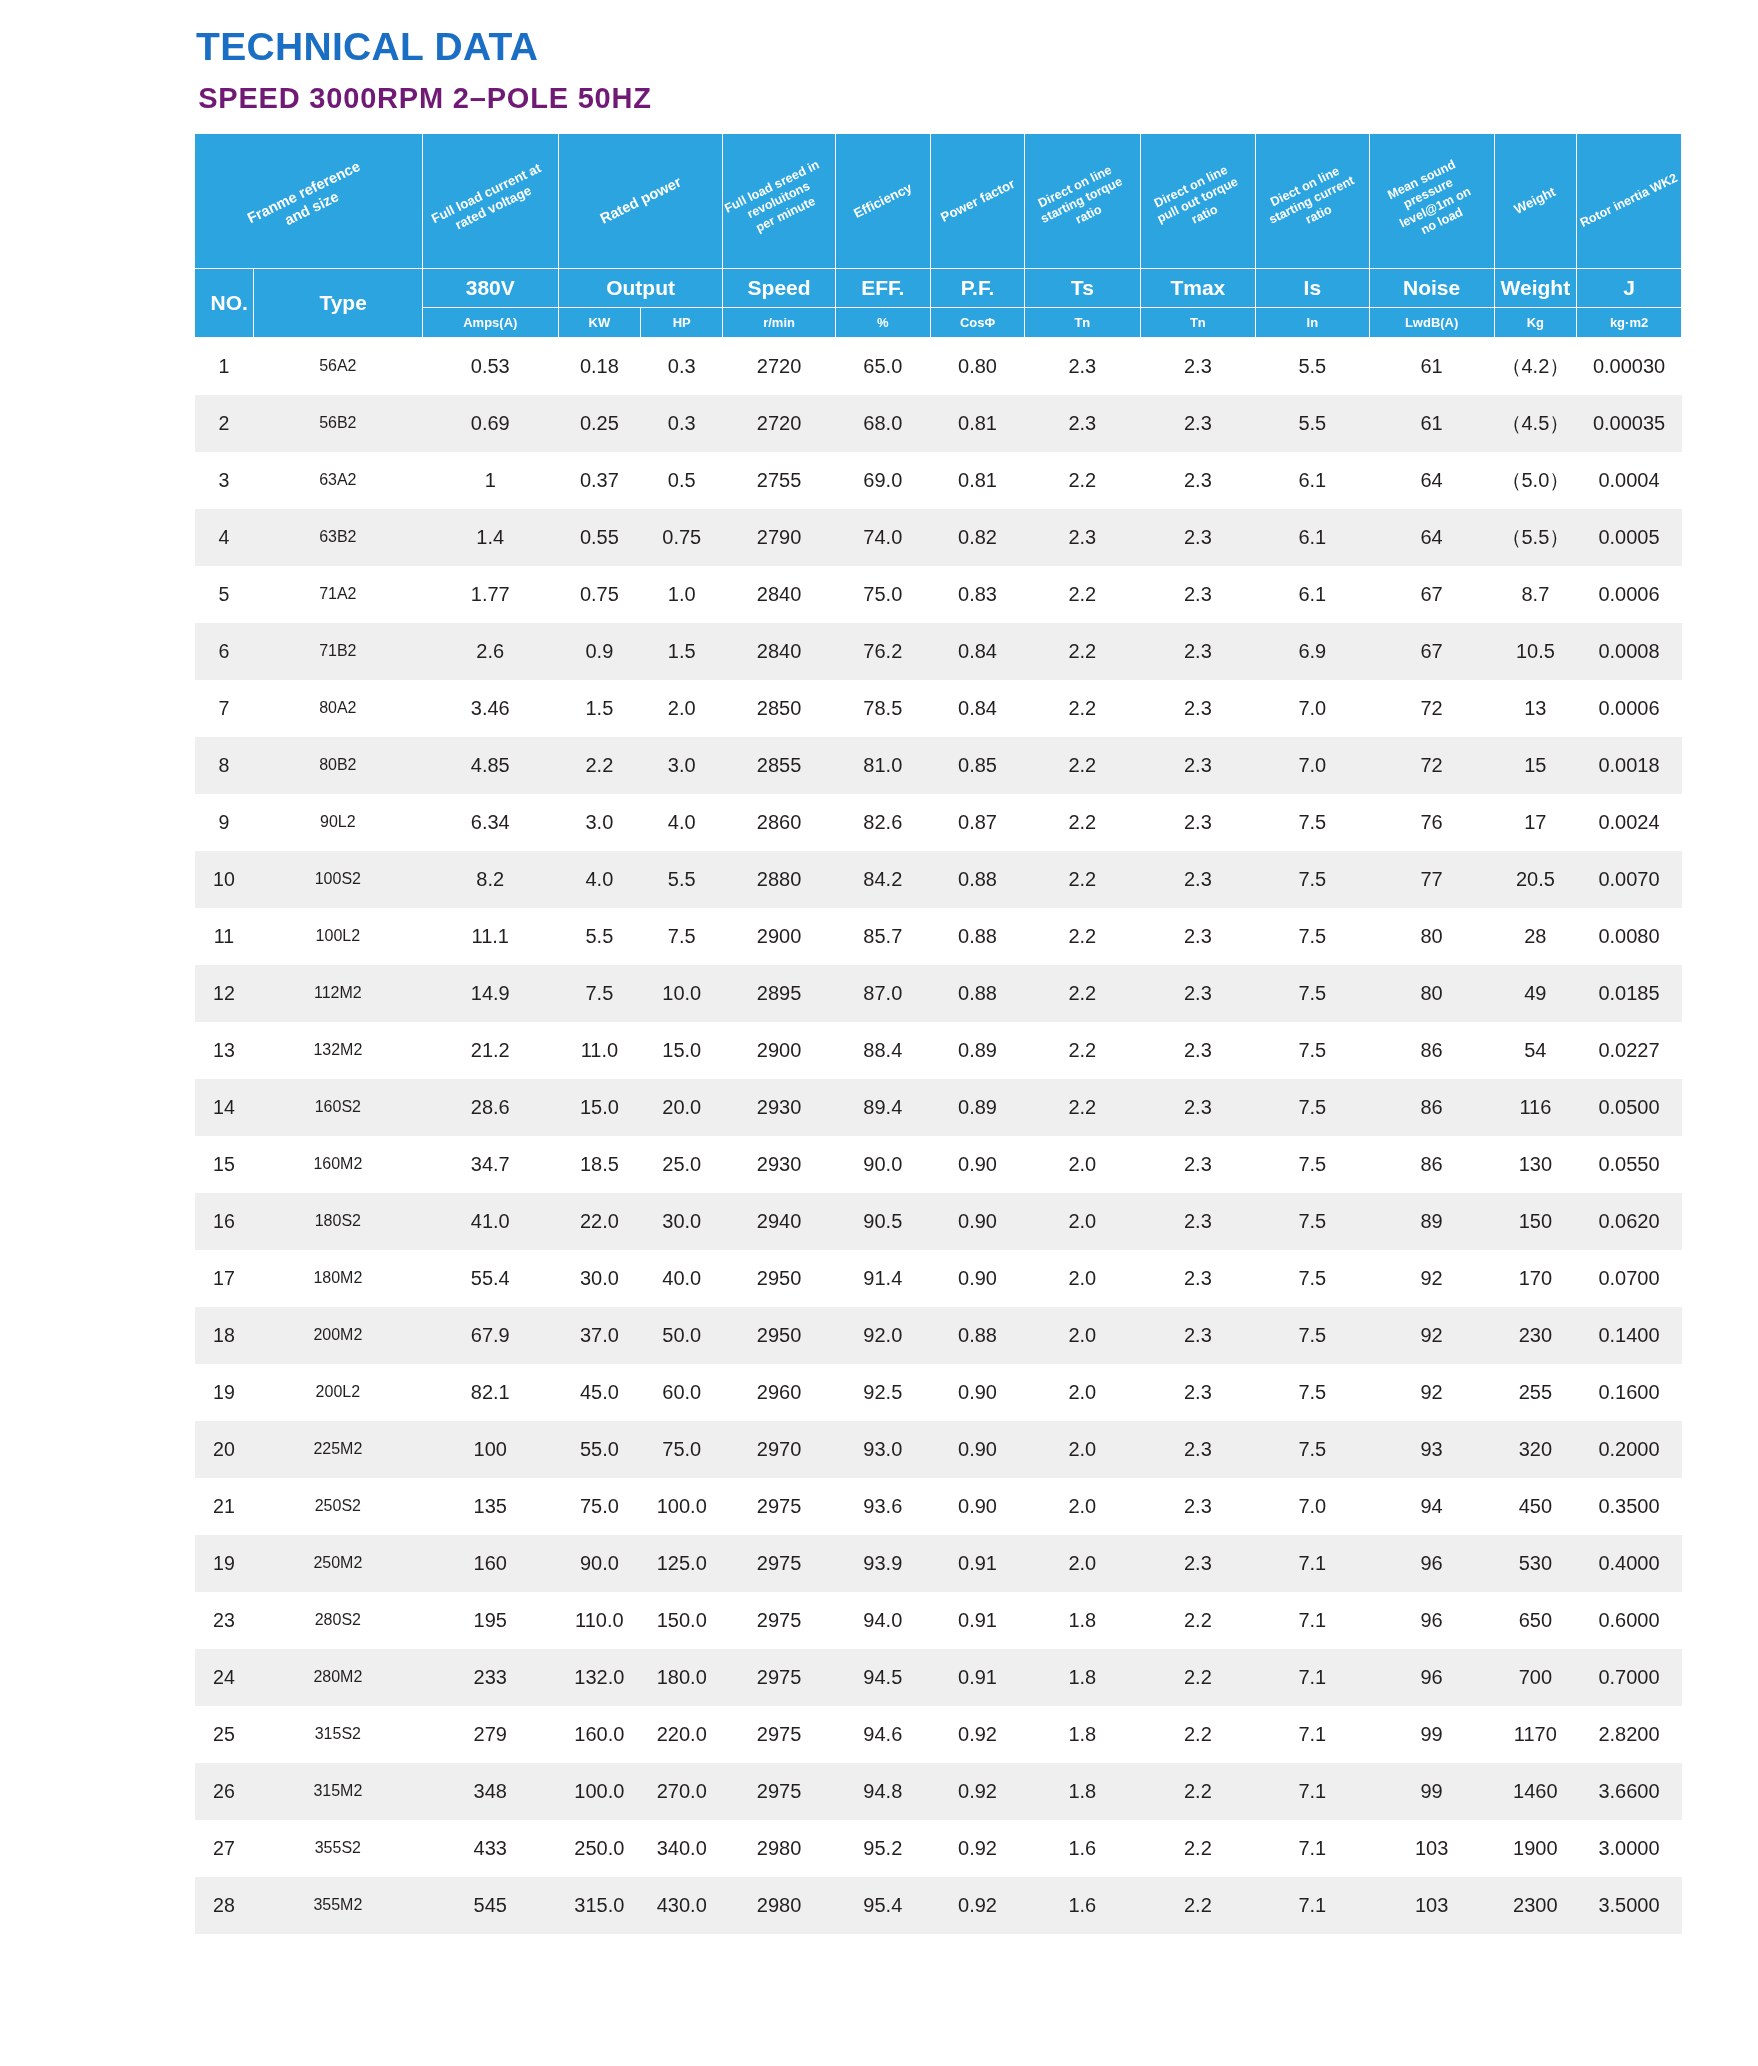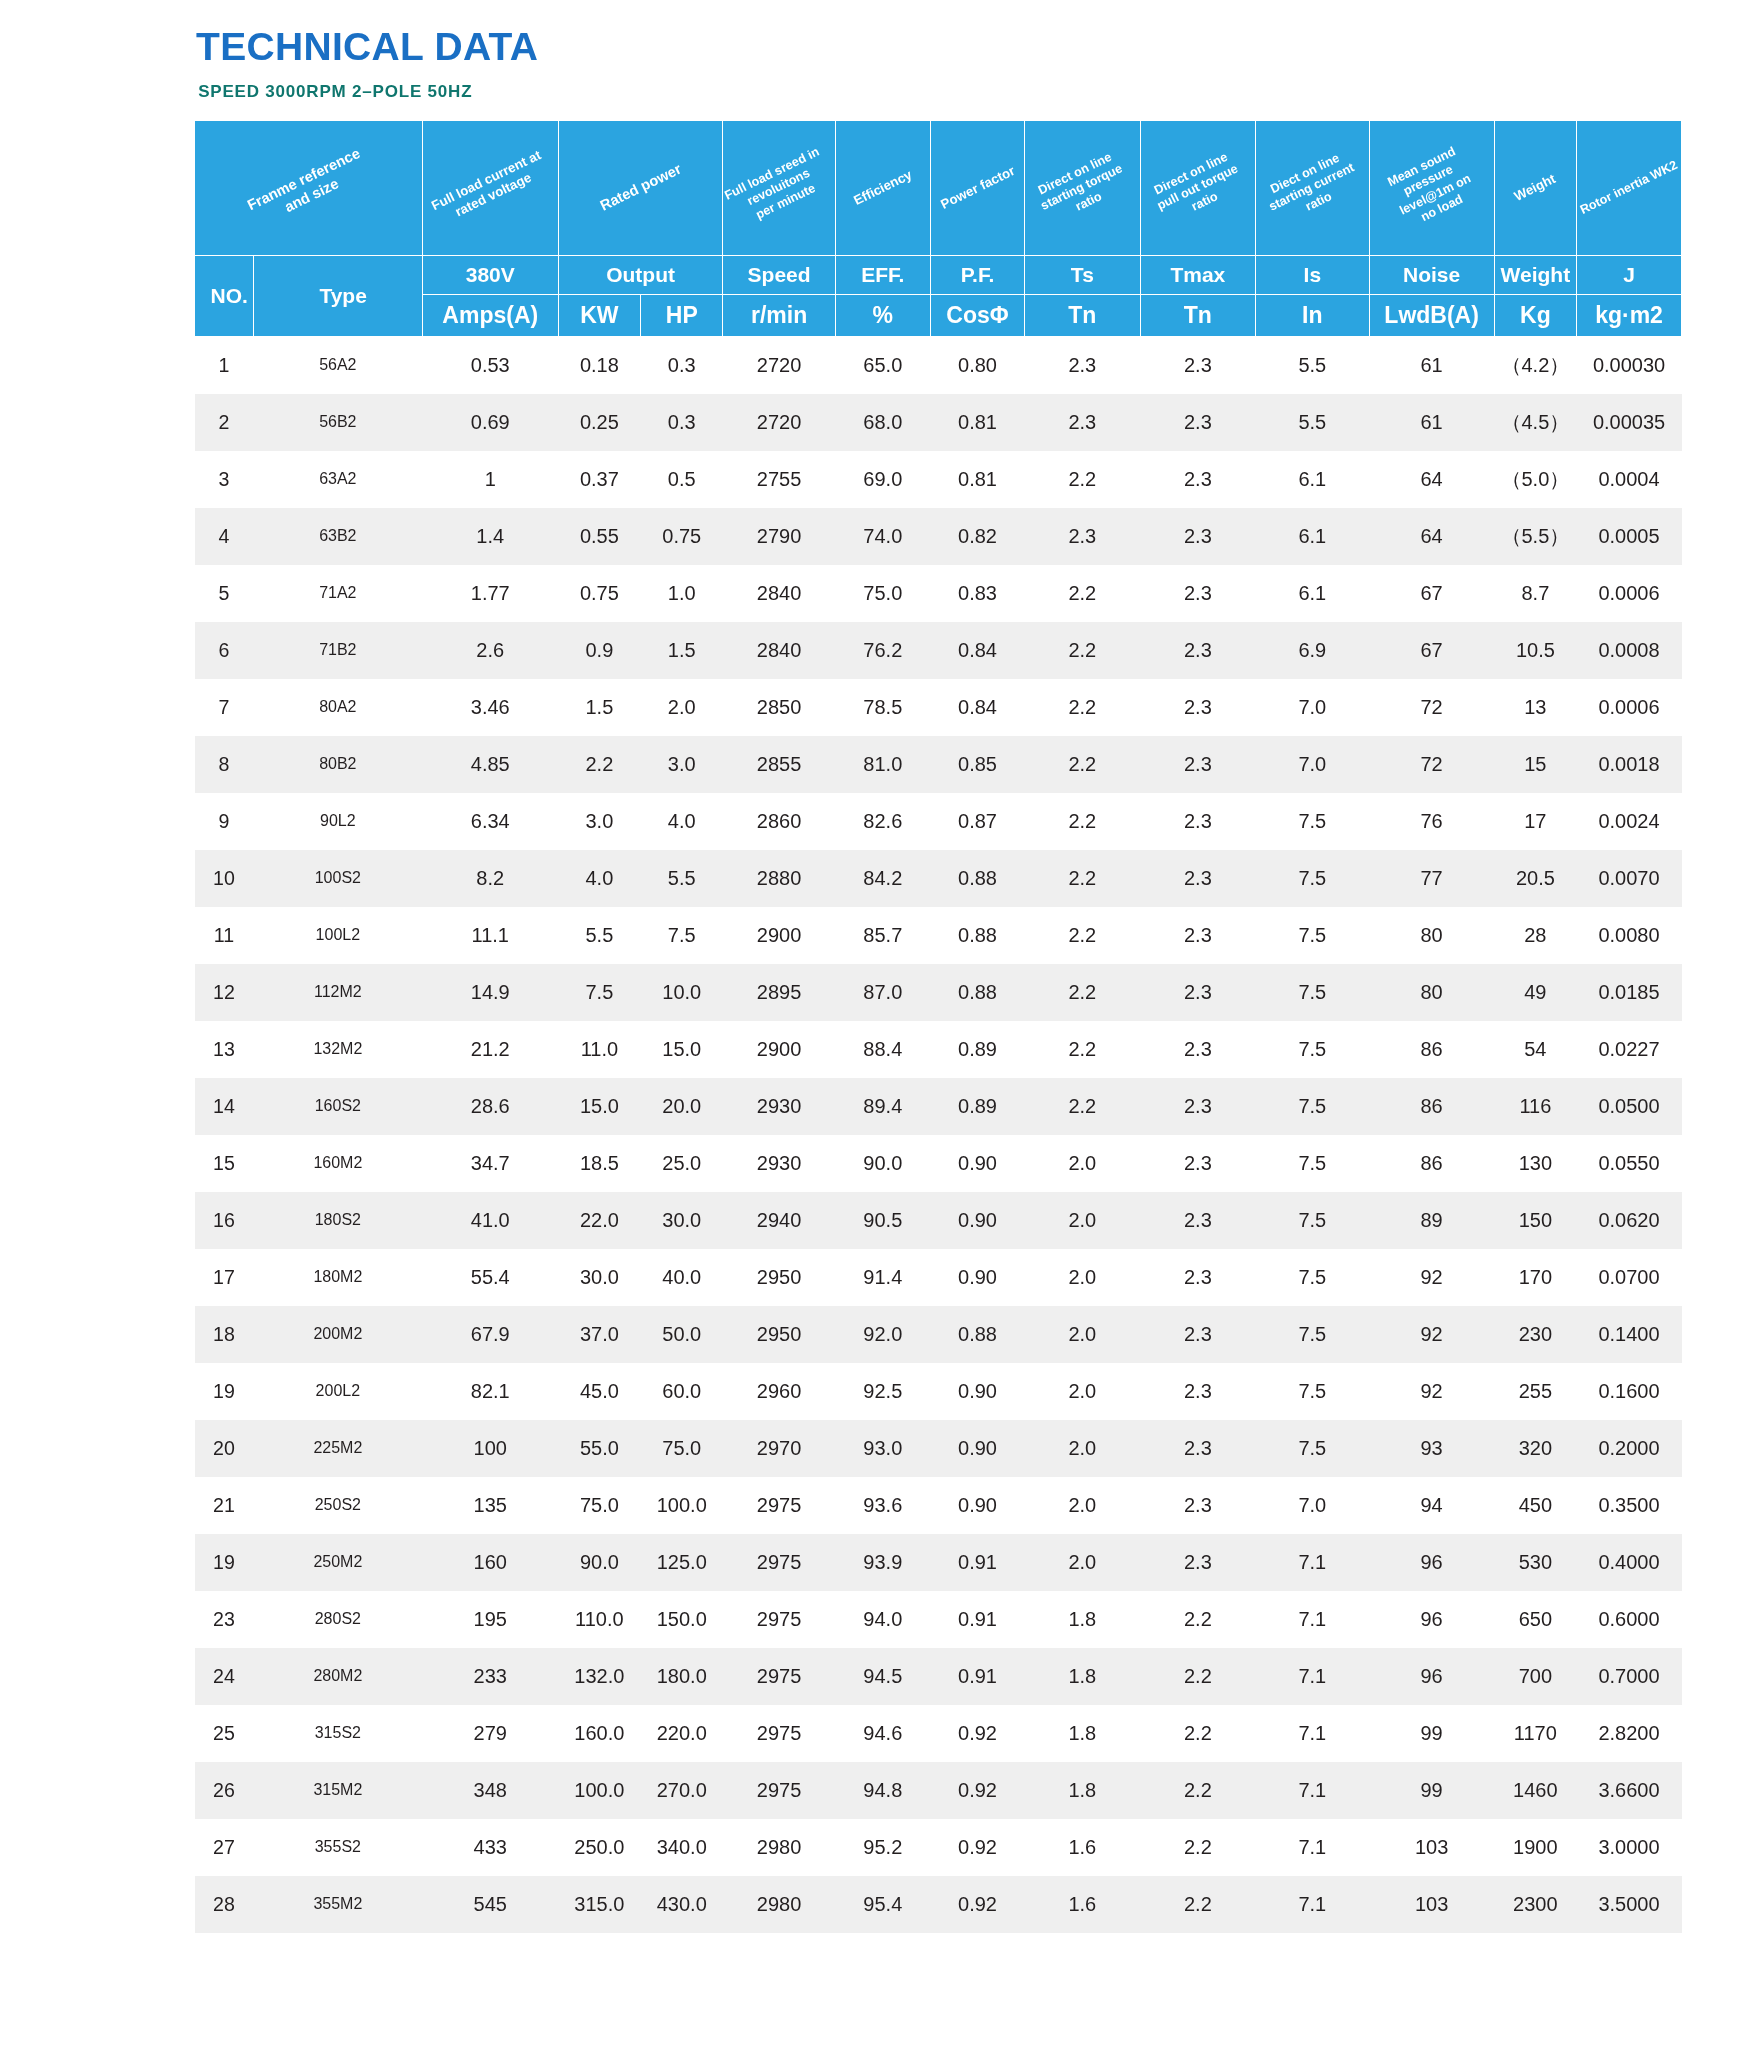--- a/index.html
+++ b/index.html
@@ -19,23 +19,23 @@
     margin-left: 47px;
   }
   .title {
     font-size: 39px;
     font-weight: bold;
     color: #1a6fc4;
     letter-spacing: 0.3px;
     margin: 0 0 4.2px 2.1px;
   }
   .subtitle {
-    font-size: 17px;
+    font-size: 29px;
     font-weight: bold;
-    color: #0f766e;
+    color: #701a75;
     letter-spacing: 0.8px;
     margin: 12.6px 0 18px 4.2px;
   }
 
   table.tech {
     border-collapse: collapse;
     table-layout: fixed;
     width: 1488px;
     font-size: 19px;
     color: #231f20;
@@ -75,21 +75,21 @@
   .hdr-row2 th, .hdr-row3 th {
     background: #2ba4e0;
     color: #ffffff;
     border: 0.7px solid #ffffff;
     font-weight: bold;
     font-size: 21px;
     padding: 7px 1.4px;
     text-align: center;
     vertical-align: middle;
   }
-  .hdr-row3 th { font-size: 23px; }
+  .hdr-row3 th { font-size: 13px; }
   .hdr-row2 th.tall, .hdr-row3 th.tall { font-size: 21px; padding-left: 12px; }
   .hdr-small { font-size: 18px; }
 
   
   tbody td {
     text-align: center;
     vertical-align: middle;
     height: 57px;
     padding: 0 2.8px;
     border: none;

